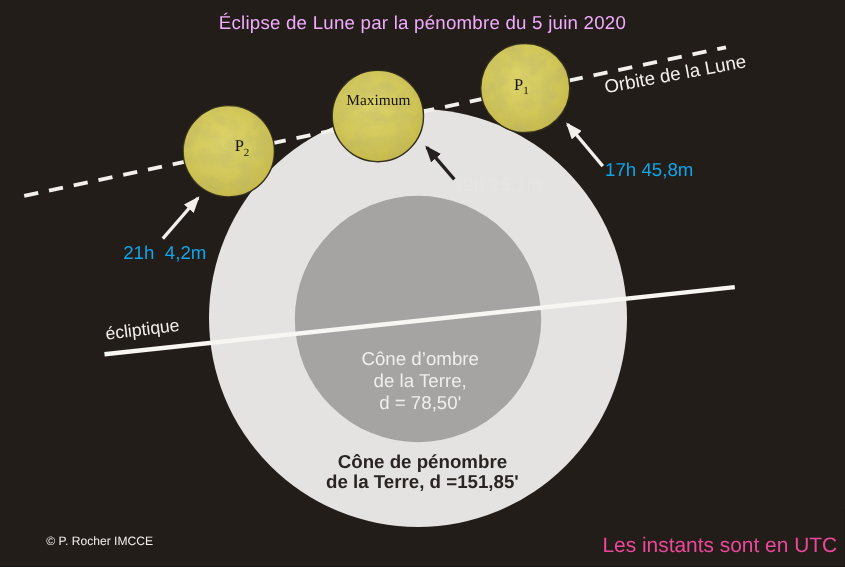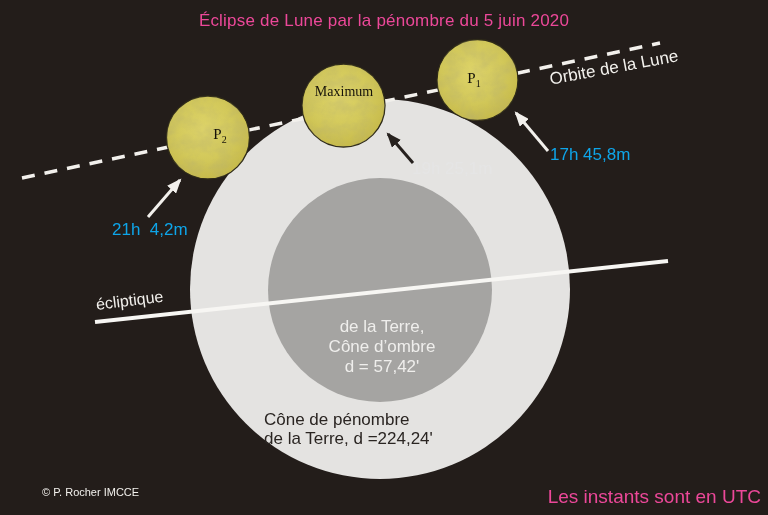--- a/index.html
+++ b/index.html
@@ -11,21 +11,21 @@
     overflow: hidden;
     font-family: "Liberation Sans", sans-serif;
   }
   .stage svg { position: absolute; left: 0; top: 0; }
 
   .title {
     position: absolute;
     left: 0; right: 0; top: 11px;
     text-align: center;
     font-size: 17px;
-    color: #ec4899;
+    color: #f0abfc;
     letter-spacing: 0.2px;
   }
 
   .orbit-label {
     position: absolute;
     left: 548px; top: 70px;
     font-size: 17px;
     color: #f2f0ec;
     transform: rotate(-10.5deg);
     transform-origin: left top;
@@ -68,24 +68,25 @@
     position: absolute;
     left: 272px; top: 317px; width: 220px;
     text-align: center;
     font-size: 17px;
     line-height: 20px;
     color: #efeeec;
   }
   .penumbra-label {
     position: absolute;
     left: 264px; top: 410px; width: 240px;
-    text-align: left;
+    text-align: center;
     font-size: 17px;
     line-height: 19px;
     color: #2a2522;
+    font-weight: bold;
   }
 
   .footer-left  { position: absolute; left: 42px; top: 486px; font-size: 11px; color: #f2f0ec; }
   .footer-right { position: absolute; right: 7px; top: 486px; font-size: 19px; color: #ec4899; }
 </style>
 </head>
 <body>
 
 <div class="stage">
 
@@ -148,26 +149,26 @@
 
   <div class="moon-label lbl-max">Maximum</div>
 
   <div class="moon-label lbl-p2"><span>P</span><sub>2</sub></div>
 
   <div class="time t-p1">17h 45,8m</div>
   <div class="time t-max">19h 25,1m</div>
   <div class="time t-p2">21h  4,2m</div>
 
   <div class="umbra-label">
+    <div>Cône d’ombre</div>
     <div>de la Terre,</div>
-    <div>Cône d’ombre</div>
-    <div>d = 57,42'</div>
+    <div>d = 78,50'</div>
   </div>
 
   <div class="penumbra-label">
     <div>Cône de pénombre</div>
-    <div>de la Terre, d =224,24'</div>
+    <div>de la Terre, d =151,85'</div>
   </div>
 
   <div class="footer-left">© P. Rocher IMCCE</div>
   <div class="footer-right">Les instants sont en UTC</div>
 
 </div>
 
 </body></html>

